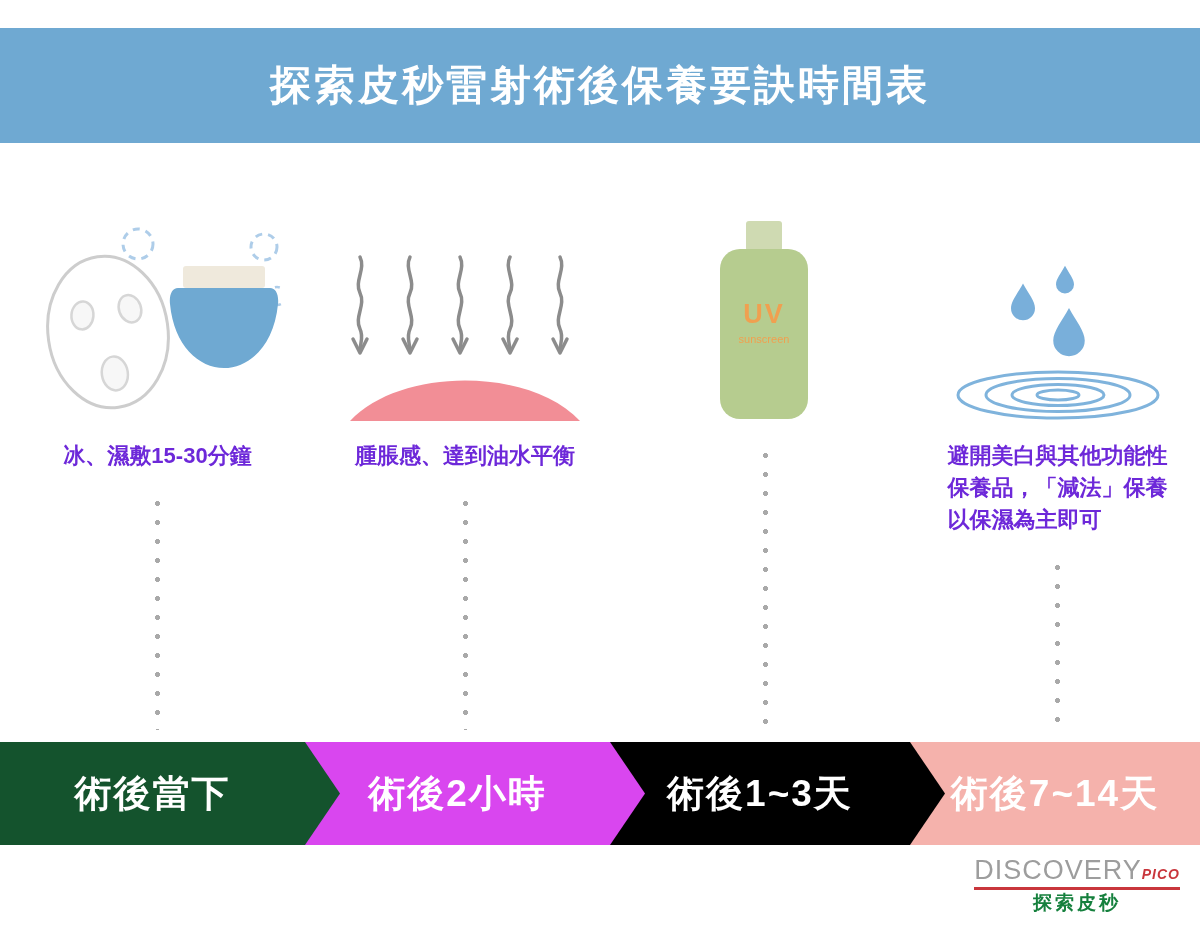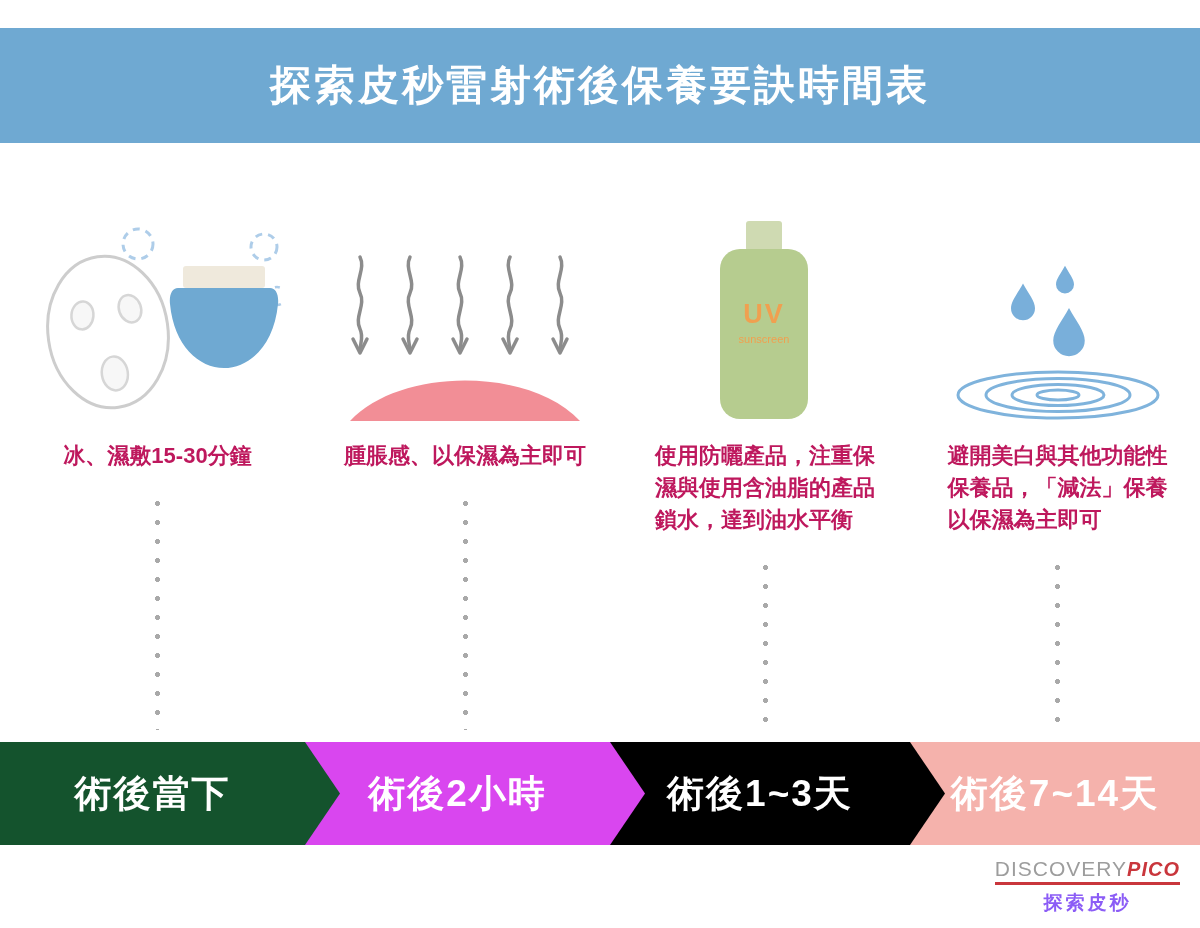--- a/index.html
+++ b/index.html
@@ -32,21 +32,21 @@
   .step:nth-child(3){ width:300px; }
   .step:nth-child(4){ width:285px;justify-content:space-between; }
 
   .icon-box {
     height:265px; width:100%;
     display:flex; align-items:flex-end; justify-content:center;
   }
   .caption-wrap { margin-top:16px; width:100%; display:flex; justify-content:center; }
   .caption {
     white-space:pre-line; text-align:left;
-    font-size:22px; font-weight:bold; color:#be185d; line-height:1.45;
+    font-size:22px; font-weight:bold; color:#6d28d9; line-height:1.45;
   }
   .dots {
     flex:1 1 auto; width:5px; margin-top:22px; margin-bottom:12px;
     background-image:radial-gradient(circle at center, #A9A9A9 2.3px, rgba(0,0,0,0) 2.6px);
     background-size:5px 19px; background-repeat:repeat-y; background-position:center top;
   }
 
   
   .timeline { position:absolute; left:0; top:742px; width:1200px; height:103px; }
   .seg {
@@ -64,23 +64,23 @@
 
   
   .logo {
     position:absolute; right:20px; bottom:12px;
     display:flex; flex-direction:column; align-items:center;
   }
   .wordmark {
     display:inline-block; border-bottom:3px solid #C9363C; padding-bottom:3px;
     line-height:1;
   }
-  .brand-grey { color:#9D9D9D; font-size:21px; letter-spacing:1px; }
-  .brand-red  { color:#C9363C; font-size:20px; font-weight:bold; font-style:italic; letter-spacing:1px; }
-  .brand-zh   { margin-top:5px; font-size:19px; font-weight:bold; color:#8b5cf6; letter-spacing:3px; }
+  .brand-grey { color:#9D9D9D; font-size:27px; letter-spacing:1px; }
+  .brand-red  { color:#C9363C; font-size:14px; font-weight:bold; font-style:italic; letter-spacing:1px; }
+  .brand-zh   { font-size:19px; font-weight:bold; color:#15803d; letter-spacing:3px; }
 </style>
 </head>
 <body>
 
 <div class="page">
 
   <header class="banner">
     <h1>探索皮秒雷射術後保養要訣時間表</h1>
   </header>
 
@@ -123,38 +123,33 @@
             <path d="M118,90 L125,104 L132,90"></path>
             <path d="M175,8 c-6,12 6,24 0,36 c-6,12 6,24 0,36 c-4,8 0,14 0,22"></path>
             <path d="M168,90 L175,104 L182,90"></path>
             <path d="M225,8 c6,12 -6,24 0,36 c6,12 -6,24 0,36 c4,8 0,14 0,22"></path>
             <path d="M218,90 L225,104 L232,90"></path>
           </g>
           <path d="M15,172 C65,118 195,118 245,172 Z" fill="#F28E96"></path>
         </svg>
       </div>
       <div class="caption-wrap">
-        <p class="caption">腫脹感、以保濕為主即可</p>
+        <p class="caption">腫脹感、達到油水平衡</p>
       </div>
       <div class="dots"></div>
     </section>
 
     <section class="step">
       <div class="icon-box">
         <svg width="120" height="205" viewBox="0 0 120 205">
           <rect x="41" y="2" width="36" height="30" rx="3" fill="#CFDAB2"></rect>
           <rect x="15" y="30" width="88" height="170" rx="20" fill="#B6CC8F"></rect>
           <text x="59" y="104" text-anchor="middle" font-size="27" font-weight="bold" fill="#F0A050" letter-spacing="2">UV</text>
           <text x="59" y="124" text-anchor="middle" font-size="11" fill="#F0A050">sunscreen</text>
         </svg>
-      </div>
-      <div class="caption-wrap">
-        <p class="caption">使用防曬產品，注重保
-濕與使用含油脂的產品
-鎖水，達到油水平衡</p>
       </div>
       <div class="dots"></div>
     </section>
 
     <section class="step">
       <div class="icon-box">
         <svg width="230" height="175" viewBox="0 0 230 175">
           <g fill="none" stroke="#7FB3DC" stroke-width="3">
             <ellipse cx="115" cy="146" rx="100" ry="23"></ellipse>
             <ellipse cx="115" cy="146" rx="72" ry="16.5"></ellipse>

